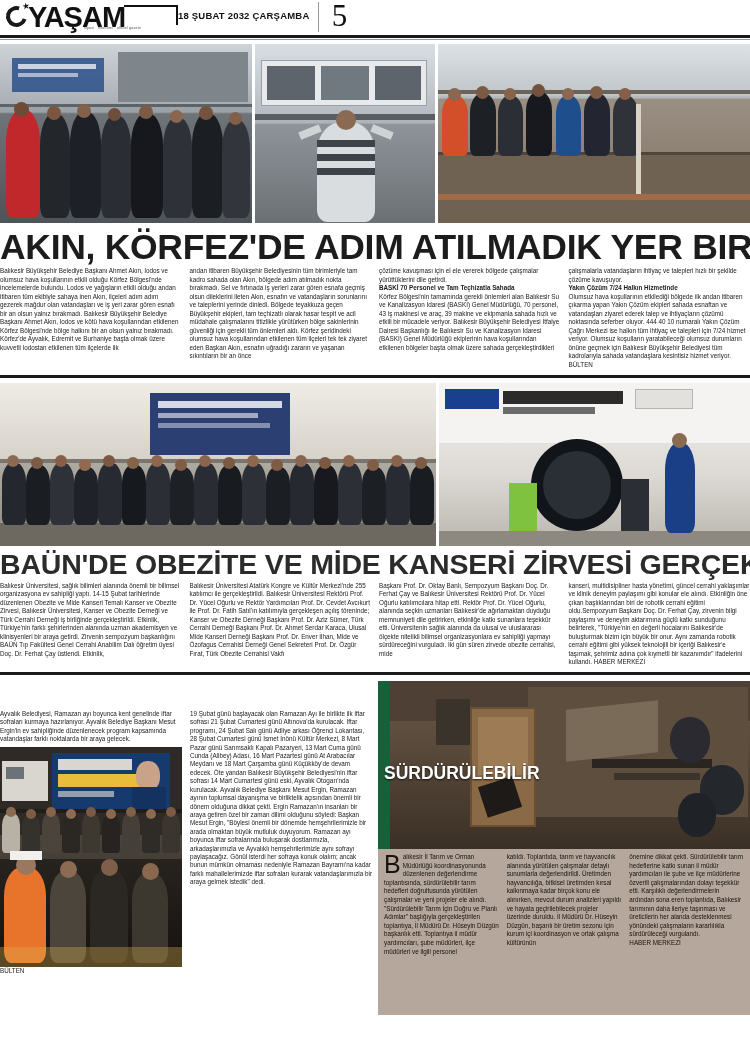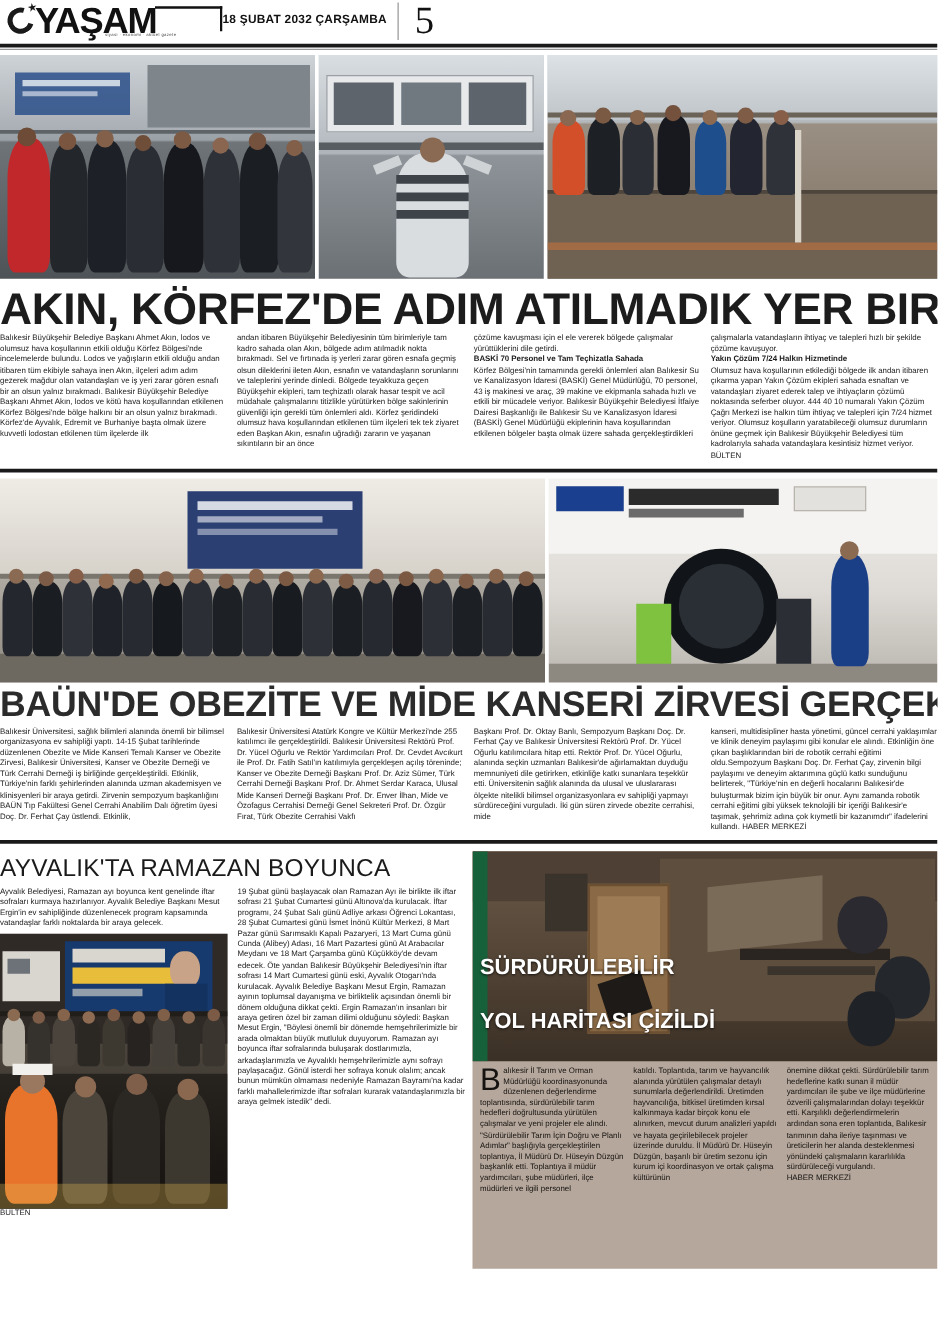--- a/index.html
+++ b/index.html
@@ -454,21 +454,21 @@
     <p>kanseri, multidisipliner hasta yönetimi, güncel cerrahi yaklaşımlar ve klinik deneyim paylaşımı gibi konular ele alındı. Etkinliğin öne çıkan başlıklarından biri de robotik cerrahi eğitimi oldu.Sempozyum Başkanı Doç. Dr. Ferhat Çay, zirvenin bilgi paylaşımı ve deneyim aktarımına güçlü katkı sunduğunu belirterek, "Türkiye'nin en değerli hocalarını Balıkesir'de buluşturmak bizim için büyük bir onur. Aynı zamanda robotik cerrahi eğitimi gibi yüksek teknolojili bir içeriği Balıkesir'e taşımak, şehrimiz adına çok kıymetli bir kazanımdır" ifadelerini kullandı. HABER MERKEZİ</p>
   </div>
 </div>
 
 <div class="rule-thick" style="margin-top:5px;"></div>
 
 <div class="bottom">
 
   <div class="bl">
     <h2 class="headline-3">
-      <span>AYVALIK'TA RAMAZAN BOYUNCA</span><br>
+      <br>
     </h2>
 
     <div class="cols-2">
       <div class="col">
         <p>Ayvalık Belediyesi, Ramazan ayı boyunca kent genelinde iftar sofraları kurmaya hazırlanıyor. Ayvalık Belediye Başkanı Mesut Ergin'in ev sahipliğinde düzenlenecek program kapsamında vatandaşlar farklı noktalarda bir araya gelecek.</p>
 
         <div class="photo p3" style="background:linear-gradient(#3a352f 0%,#4a443c 40%,#2a2622 100%);">
           <div class="bar" style="left:0;top:0;width:100%;height:88px;background:#2f2a25;"></div>
           <div class="bar" style="left:52px;top:6px;width:118px;height:58px;background:#16396e;"></div>
           <div class="bar" style="left:58px;top:12px;width:74px;height:11px;background:#e9e4d6;opacity:.92;"></div>
@@ -534,21 +534,20 @@
         <div class="bar" style="left:92px;top:26px;width:66px;height:120px;background:#8a6a46;border:2px solid #6a4f33;"></div>
         <div class="bar" style="left:100px;top:36px;width:50px;height:58px;background:#9d7b54;"></div>
         <div class="bar" style="left:104px;top:100px;width:36px;height:32px;background:#1d1a17;transform:rotate(-18deg);"></div>
         <div class="bar" style="left:58px;top:18px;width:34px;height:46px;background:#3a332b;"></div>
         <div class="green-strip"></div>
       </div>
 
       <div class="overlay-head">
         <span>SÜRDÜRÜLEBİLİR</span><br>
         <br>
-        <span>YOL HARİTASI ÇİZİLDİ</span>
       </div>
 
       <div class="br-text">
         <div class="col">
           <p class="dropcap">Balıkesir İl Tarım ve Orman Müdürlüğü koordinasyonunda düzenlenen değerlendirme toplantısında, sürdürülebilir tarım hedefleri doğrultusunda yürütülen çalışmalar ve yeni projeler ele alındı.
 "Sürdürülebilir Tarım İçin Doğru ve Planlı Adımlar" başlığıyla gerçekleştirilen toplantıya, İl Müdürü Dr. Hüseyin Düzgün başkanlık etti. Toplantıya il müdür yardımcıları, şube müdürleri, ilçe müdürleri ve ilgili personel</p>
         </div>
         <div class="col">
           <p>katıldı.
 Toplantıda, tarım ve hayvancılık alanında yürütülen çalışmalar detaylı sunumlarla değerlendirildi.

